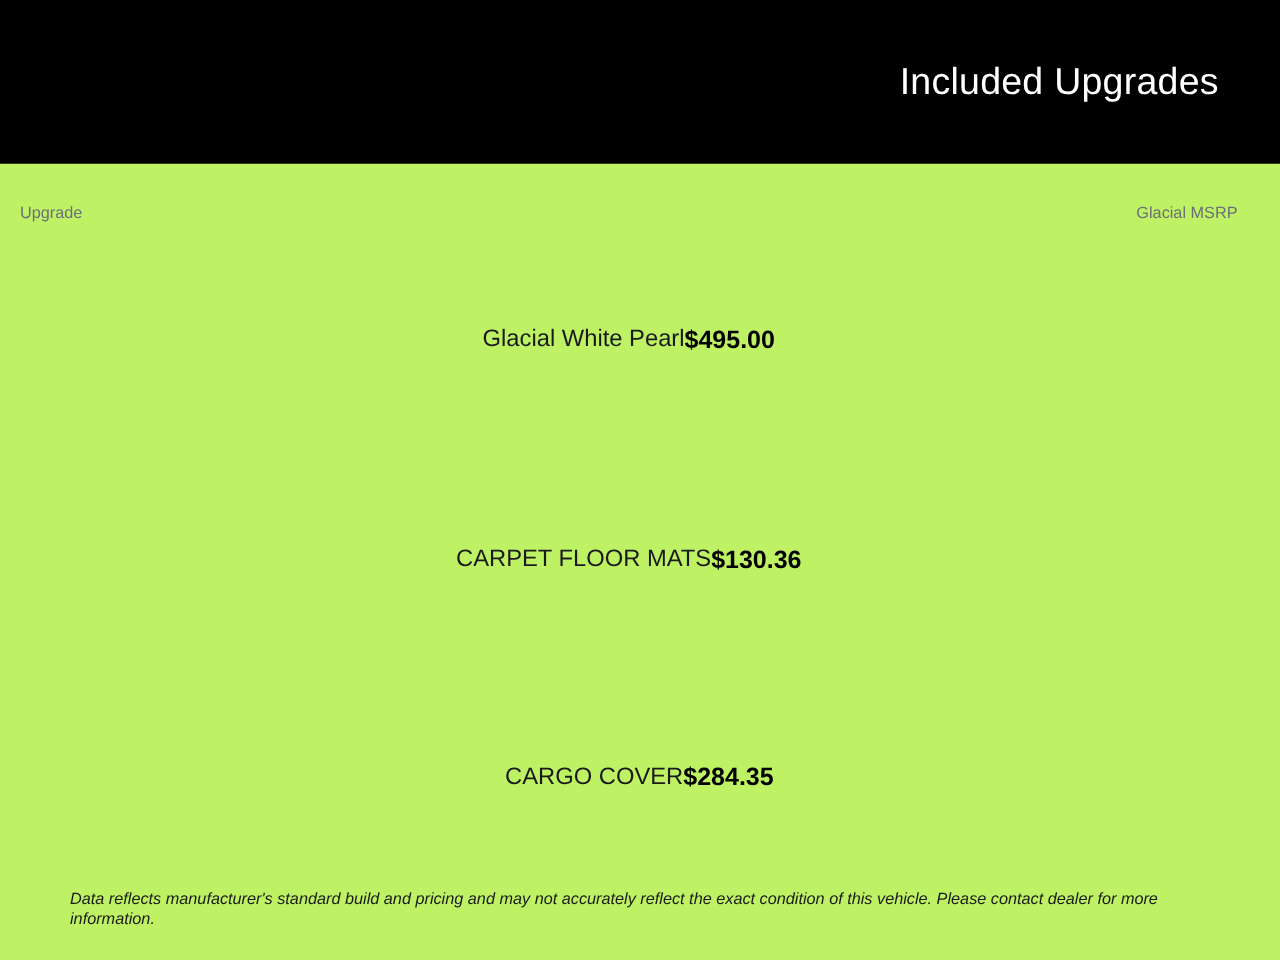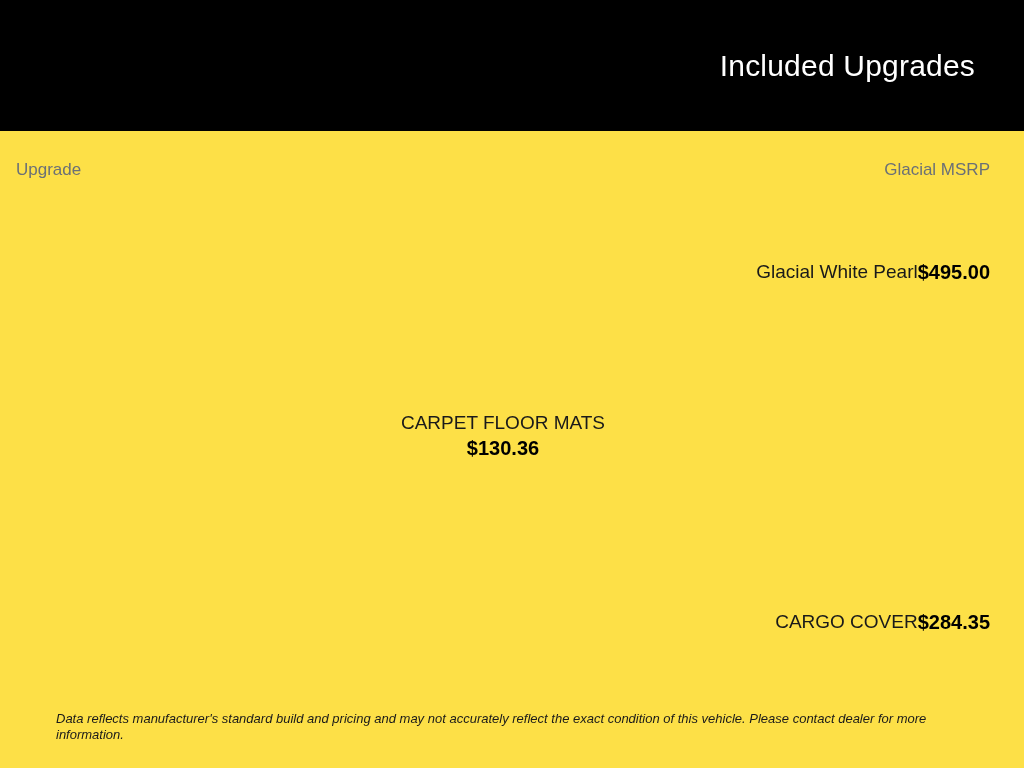--- a/index.html
+++ b/index.html
@@ -7,21 +7,21 @@
     width: 1024px;
     height: 768px;
     background: #ffffff;
     font-family: "Liberation Sans", sans-serif;
     overflow: hidden;
   }
   .page {
     position: relative;
     width: 1024px;
     height: 768px;
-    background: #fde047;
+    background: #bef264;
   }
   .header {
     position: absolute;
     top: 0; left: 0;
     width: 1024px;
     height: 131px;
     background: #000000;
     display: flex;
     align-items: center;
     justify-content: flex-end;
@@ -37,46 +37,46 @@
   .col-labels {
     position: absolute;
     top: 161px;
     left: 0;
     width: 1024px;
     display: flex;
     justify-content: space-between;
     align-items: center;
     padding: 0 34px 0 16px;
     color: #6b7076;
-    font-size: 17px;
+    font-size: 13px;
     line-height: 18px;
   }
   .row {
     position: absolute;
     left: 0;
     width: 1024px;
     height: 26px;
     display: flex;
-    justify-content: flex-end;
+    justify-content: center;
     align-items: center;
     padding: 0 34px 0 16px;
   }
   .row .name {
     font-size: 19px;
     color: #1a1a1a;
     line-height: 24px;
   }
   .row .price {
     font-size: 20px;
     font-weight: 700;
     color: #000000;
     line-height: 26px;
   }
   .row-1 { top: 259px; }
-  .row-2 { top: 435px; flex-direction: column; }
+  .row-2 { top: 435px; }
   .row-3 { top: 609px; padding-left: 33px; }
   .disclaimer {
     position: absolute;
     top: 711px;
     left: 16px;
     right: 34px;
     font-size: 13px;
     font-style: italic;
     color: #1a1a1a;
     line-height: 16px;

